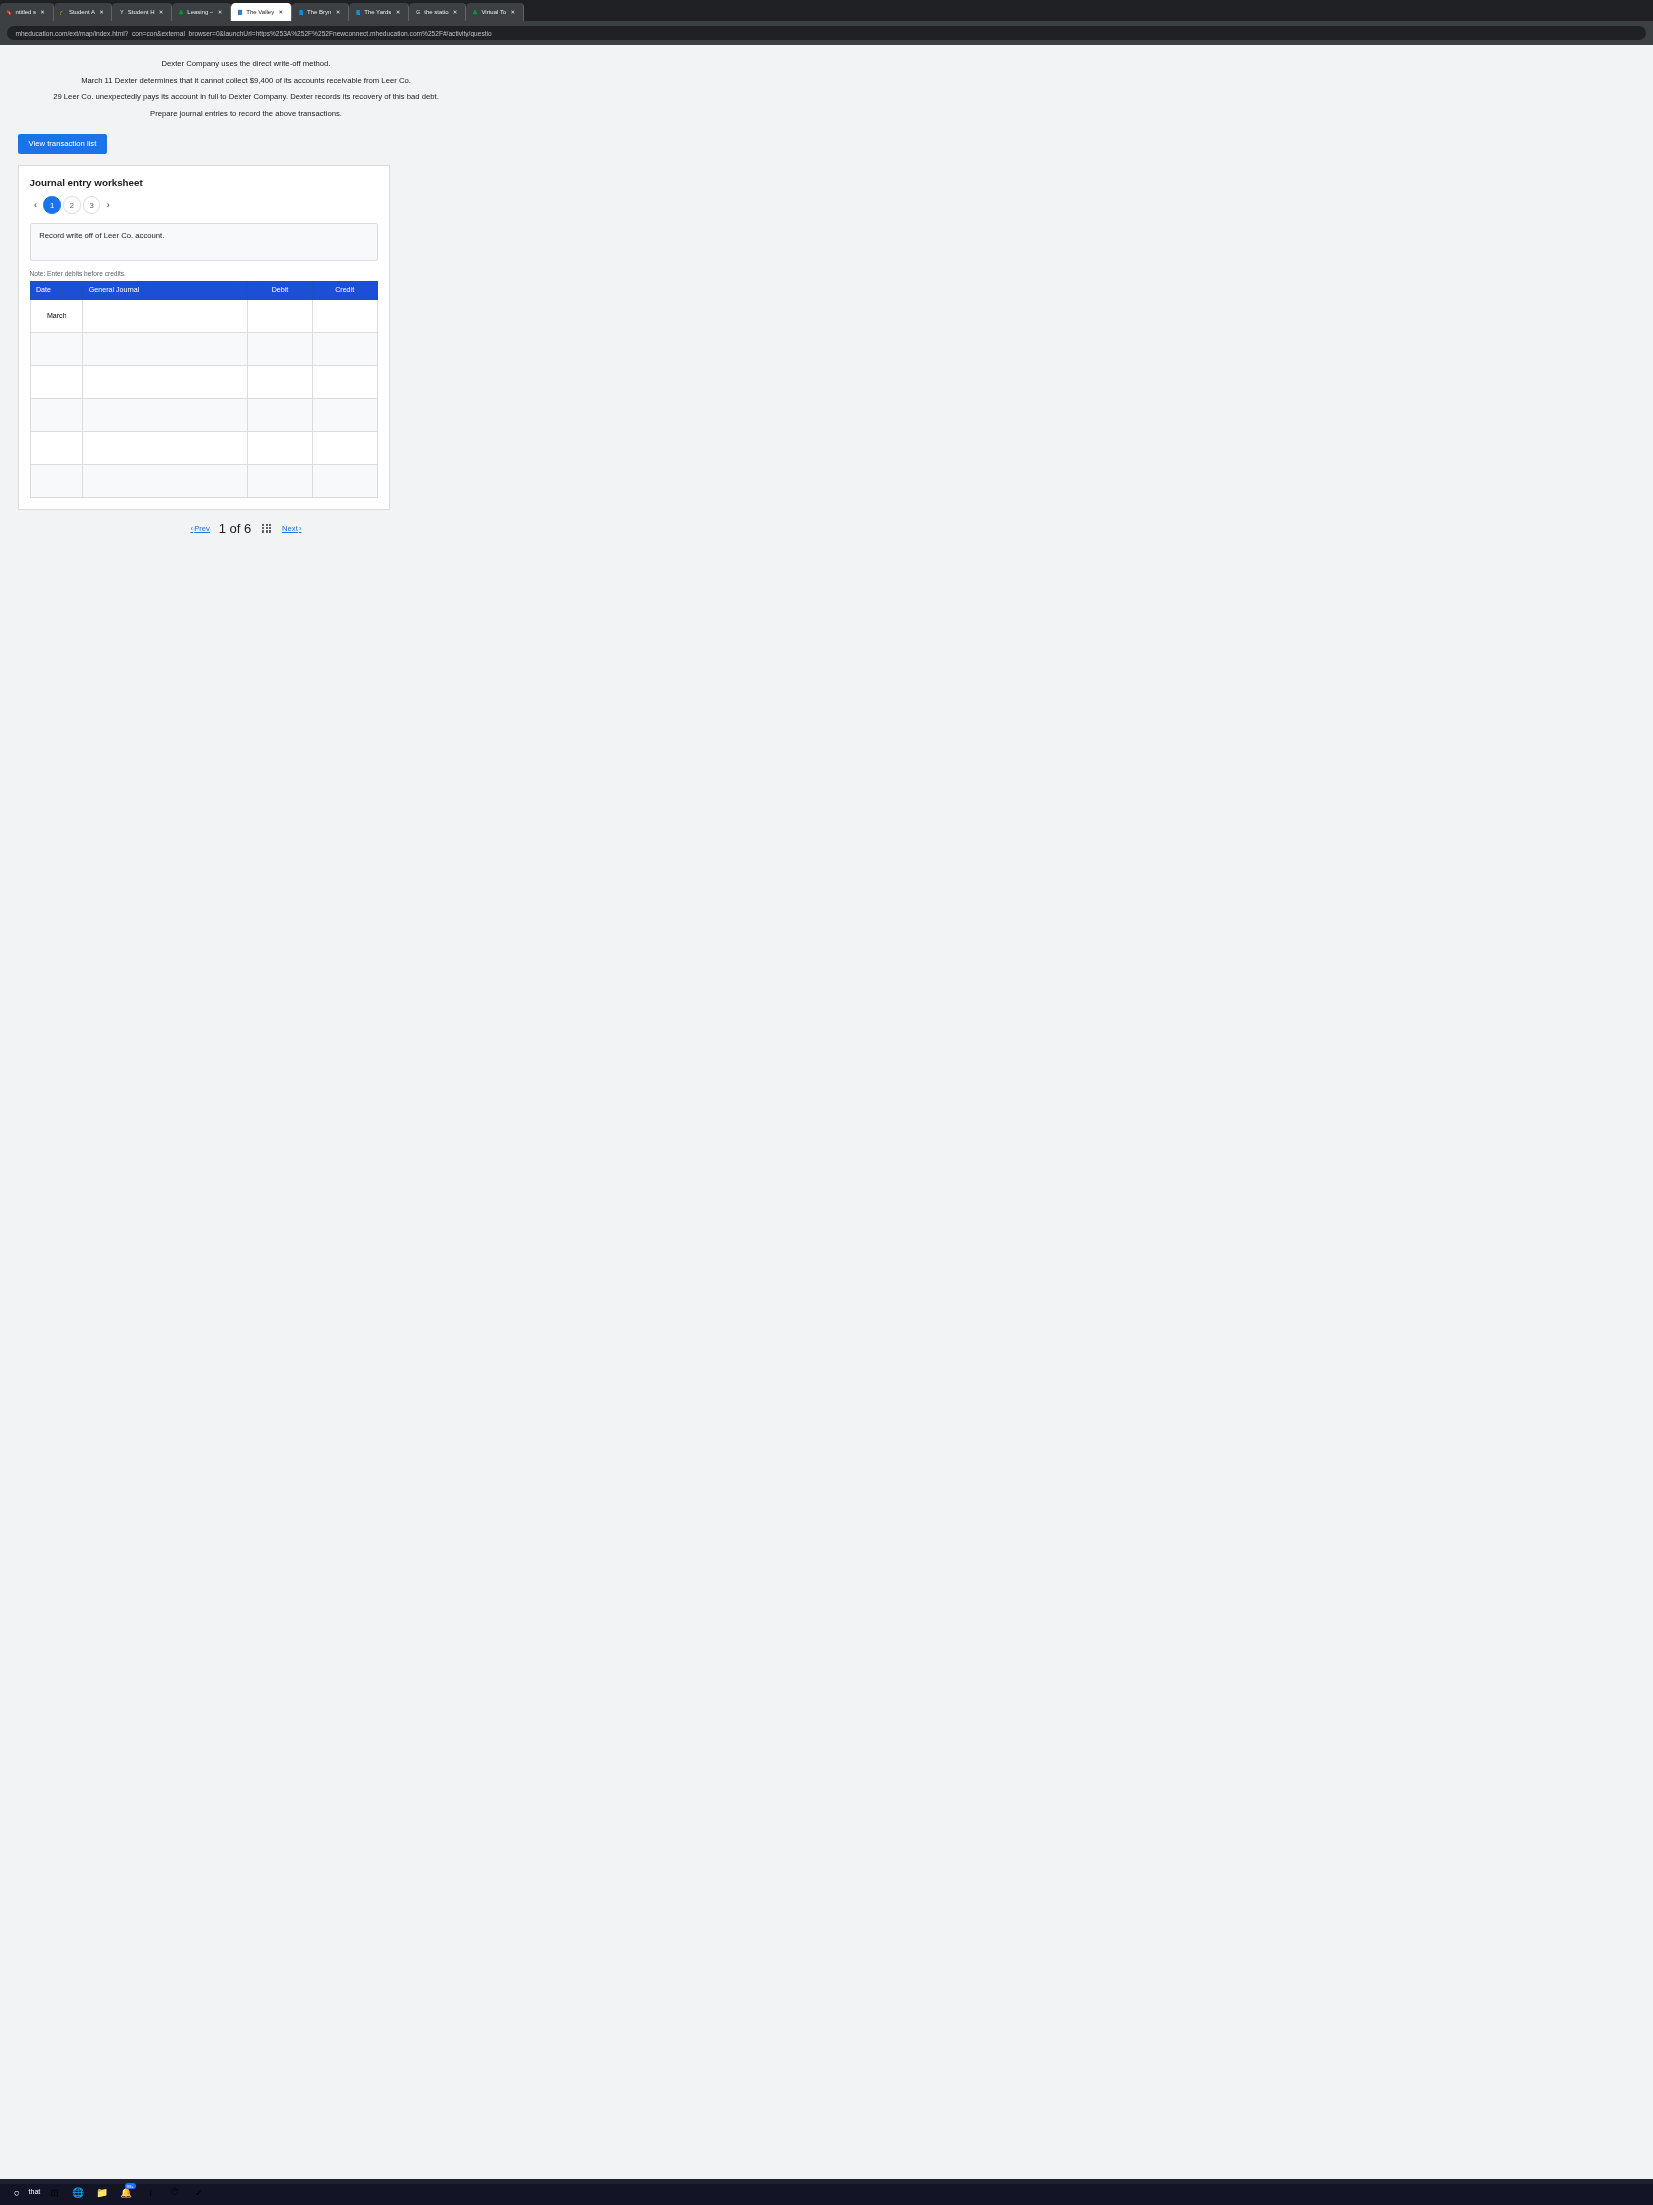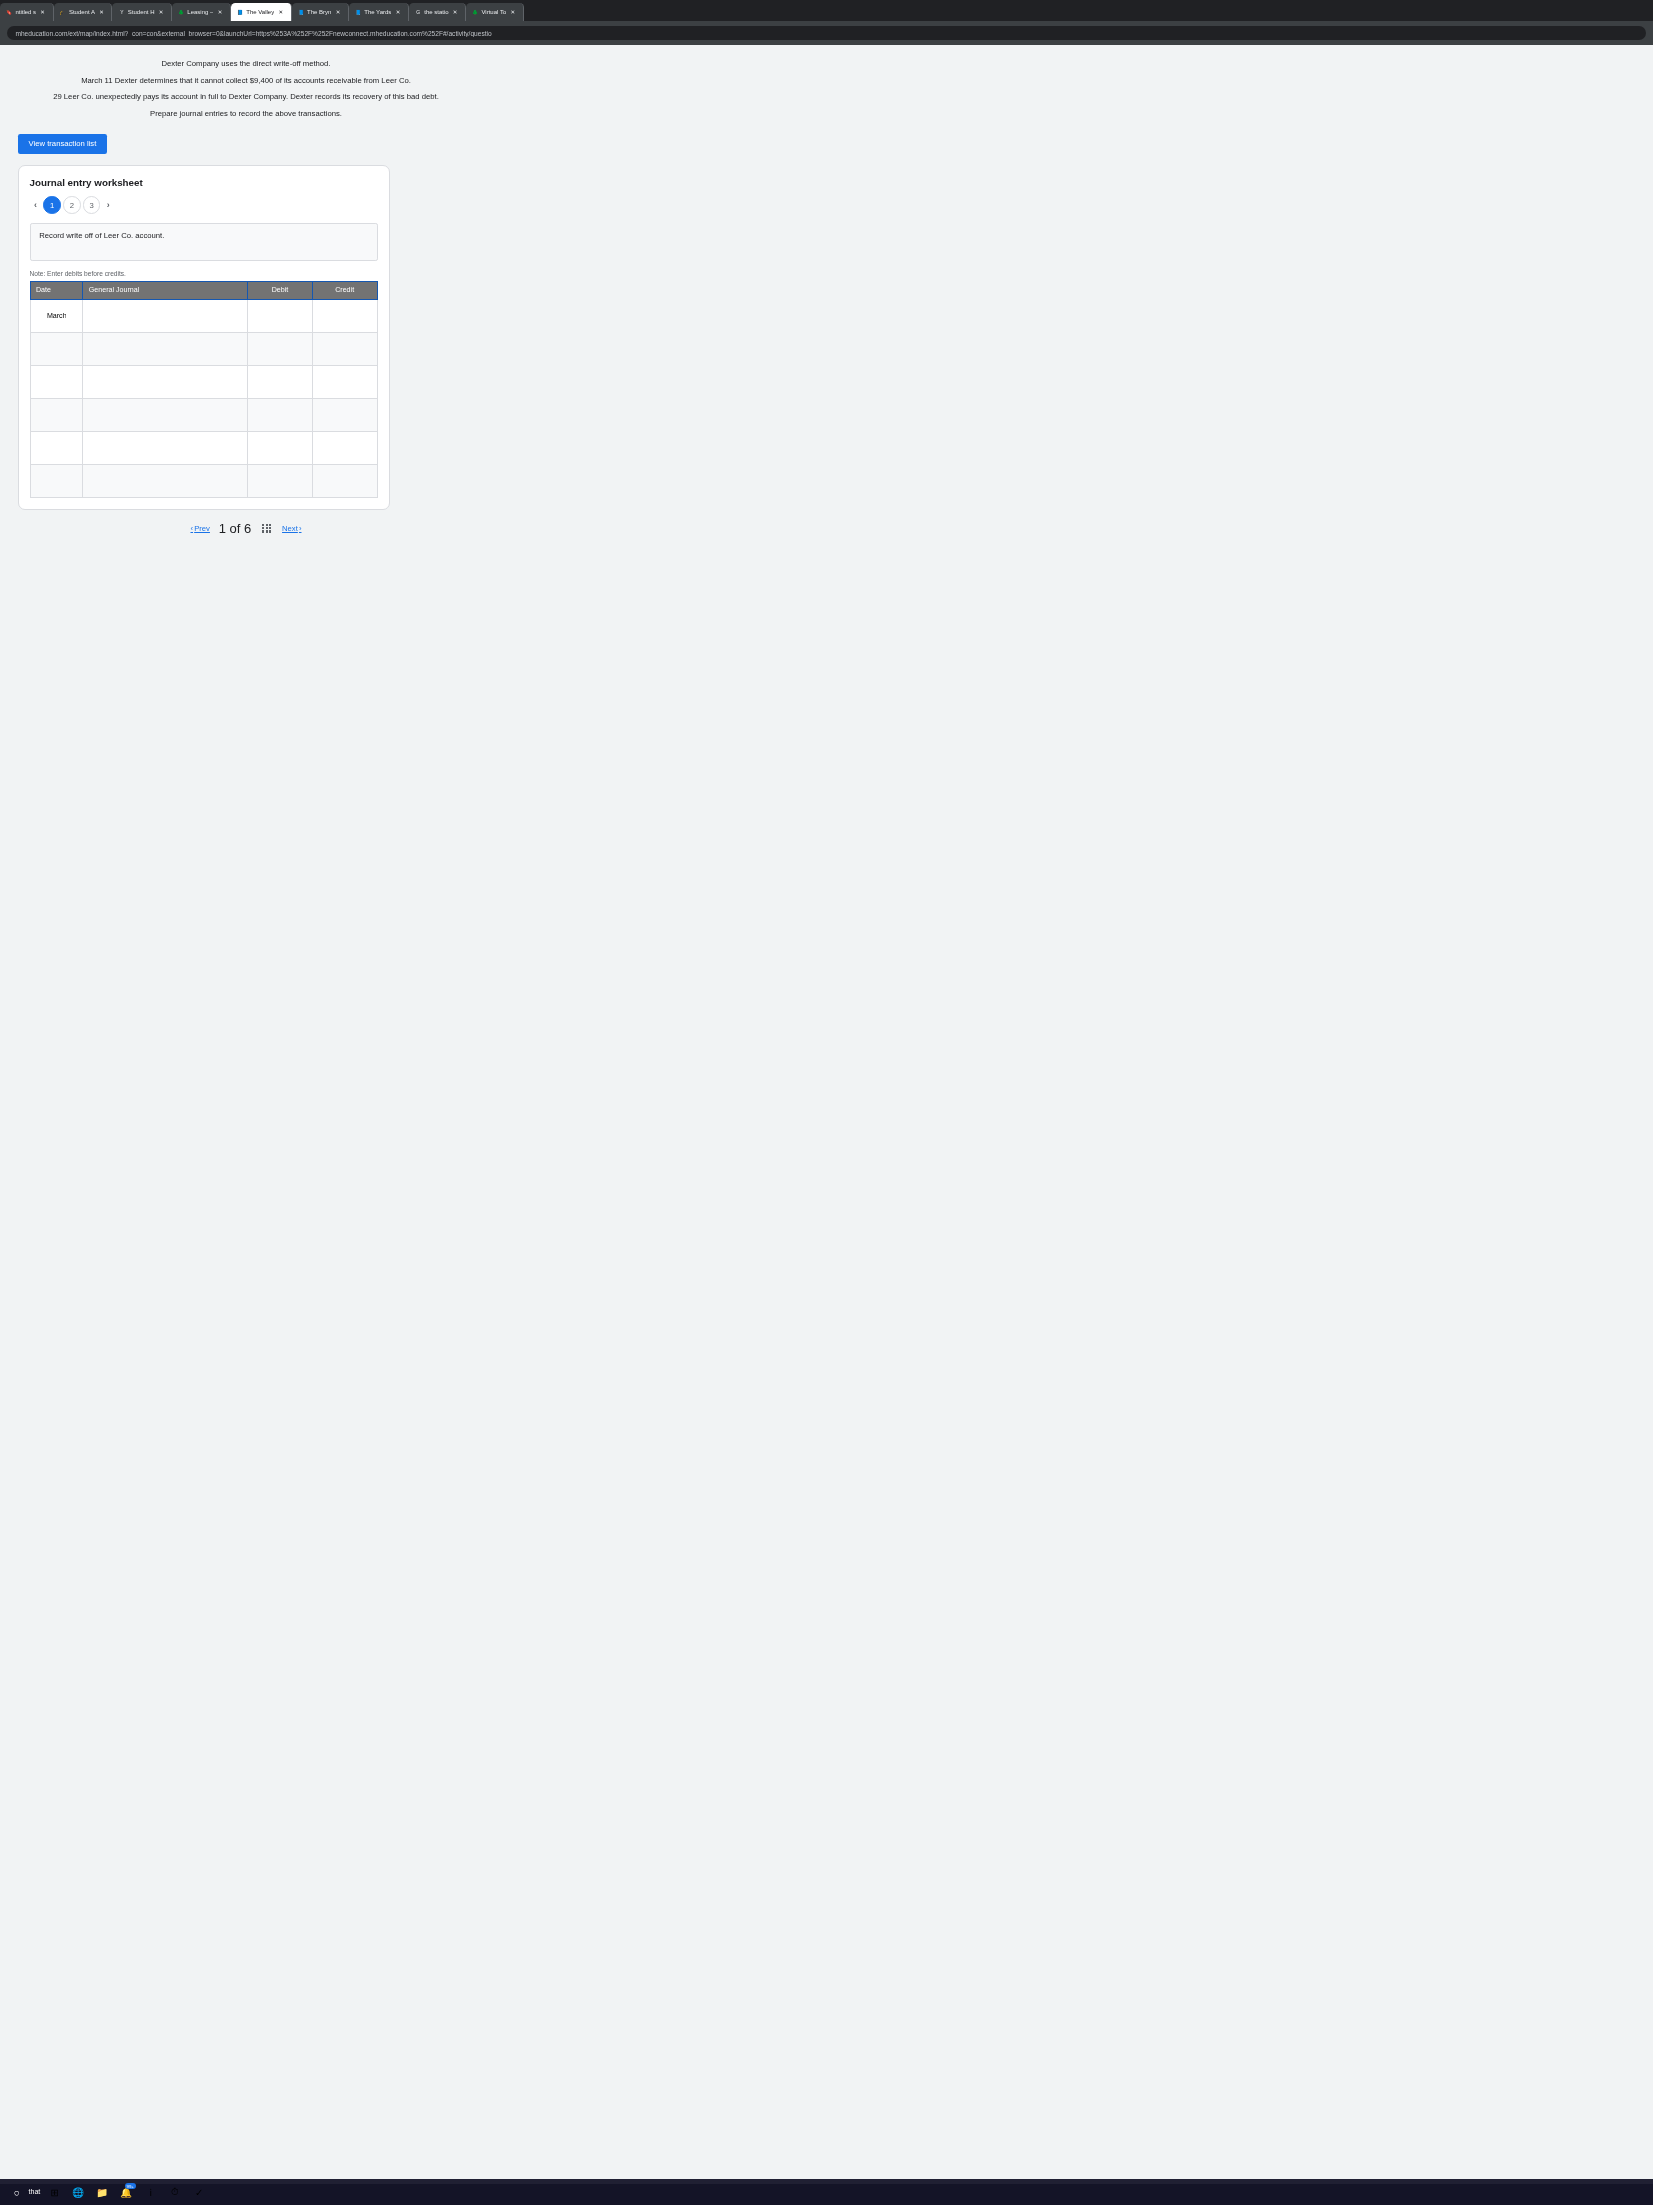--- a/index.html
+++ b/index.html
@@ -171,21 +171,21 @@
       font-size: 7.7px;
       cursor: pointer;
       margin: 8.8px 0 11px 0;
       font-weight: 400;
     }
 
     
     .worksheet-container {
       background: white;
       border: 0.5px solid #dadce0;
-      border-radius: 7px;
+      border-radius: 0;
       padding: 11px;
       max-width: 372px;
     }
 
     .worksheet-title {
       font-size: 9.8px;
       font-weight: bold;
       color: #202124;
       margin-bottom: 8.8px;
     }
@@ -242,21 +242,21 @@
       margin-bottom: 4.4px;
     }
 
     
     .journal-table {
       width: 100%;
       border-collapse: collapse;
       font-size: 7.1px;
     }
     .journal-table th {
-      background: #737373;
+      background: #1d4ed8;
       color: white;
       padding: 4.4px 5.5px;
       text-align: left;
       font-weight: 500;
       border: 0.5px solid #1557b0;
     }
     .journal-table th.center { text-align: center; }
     .journal-table td {
       border: 0.5px solid #dadce0;
       padding: 12px;

